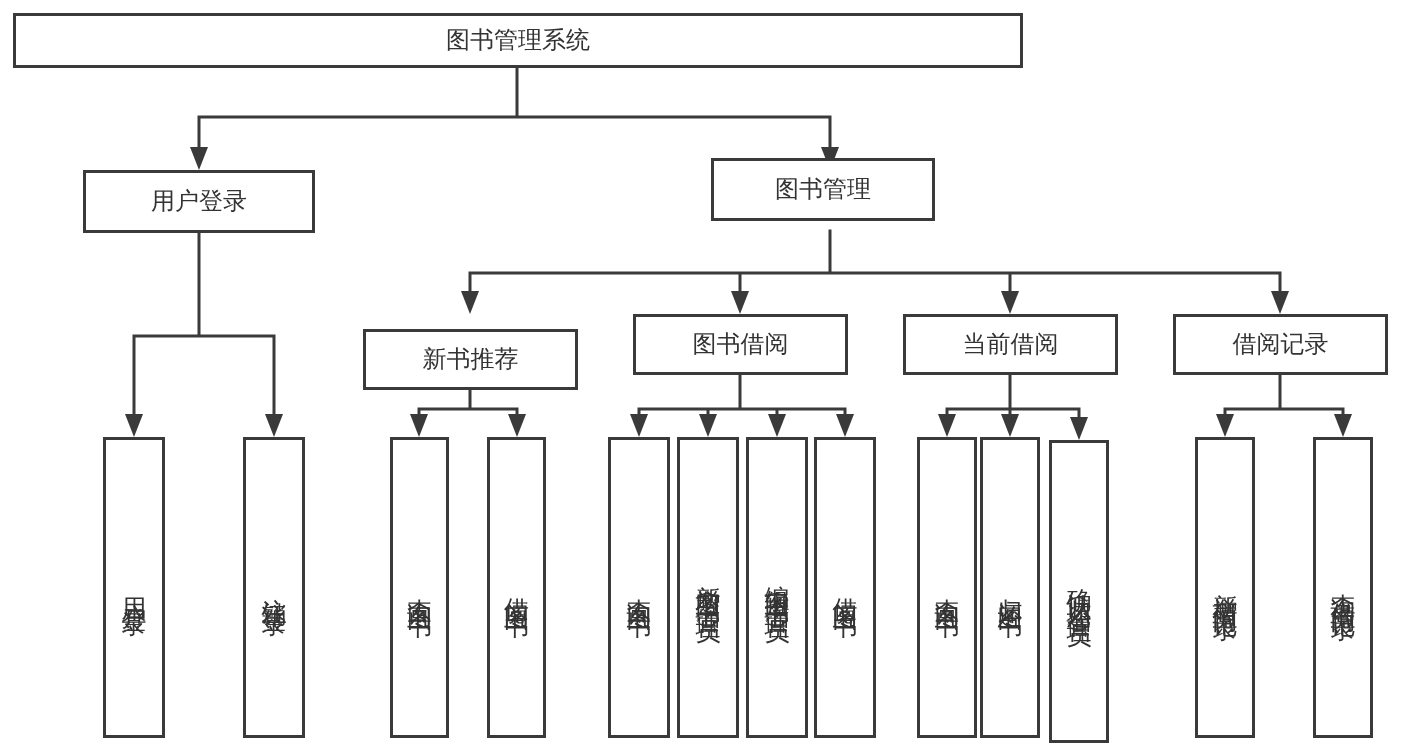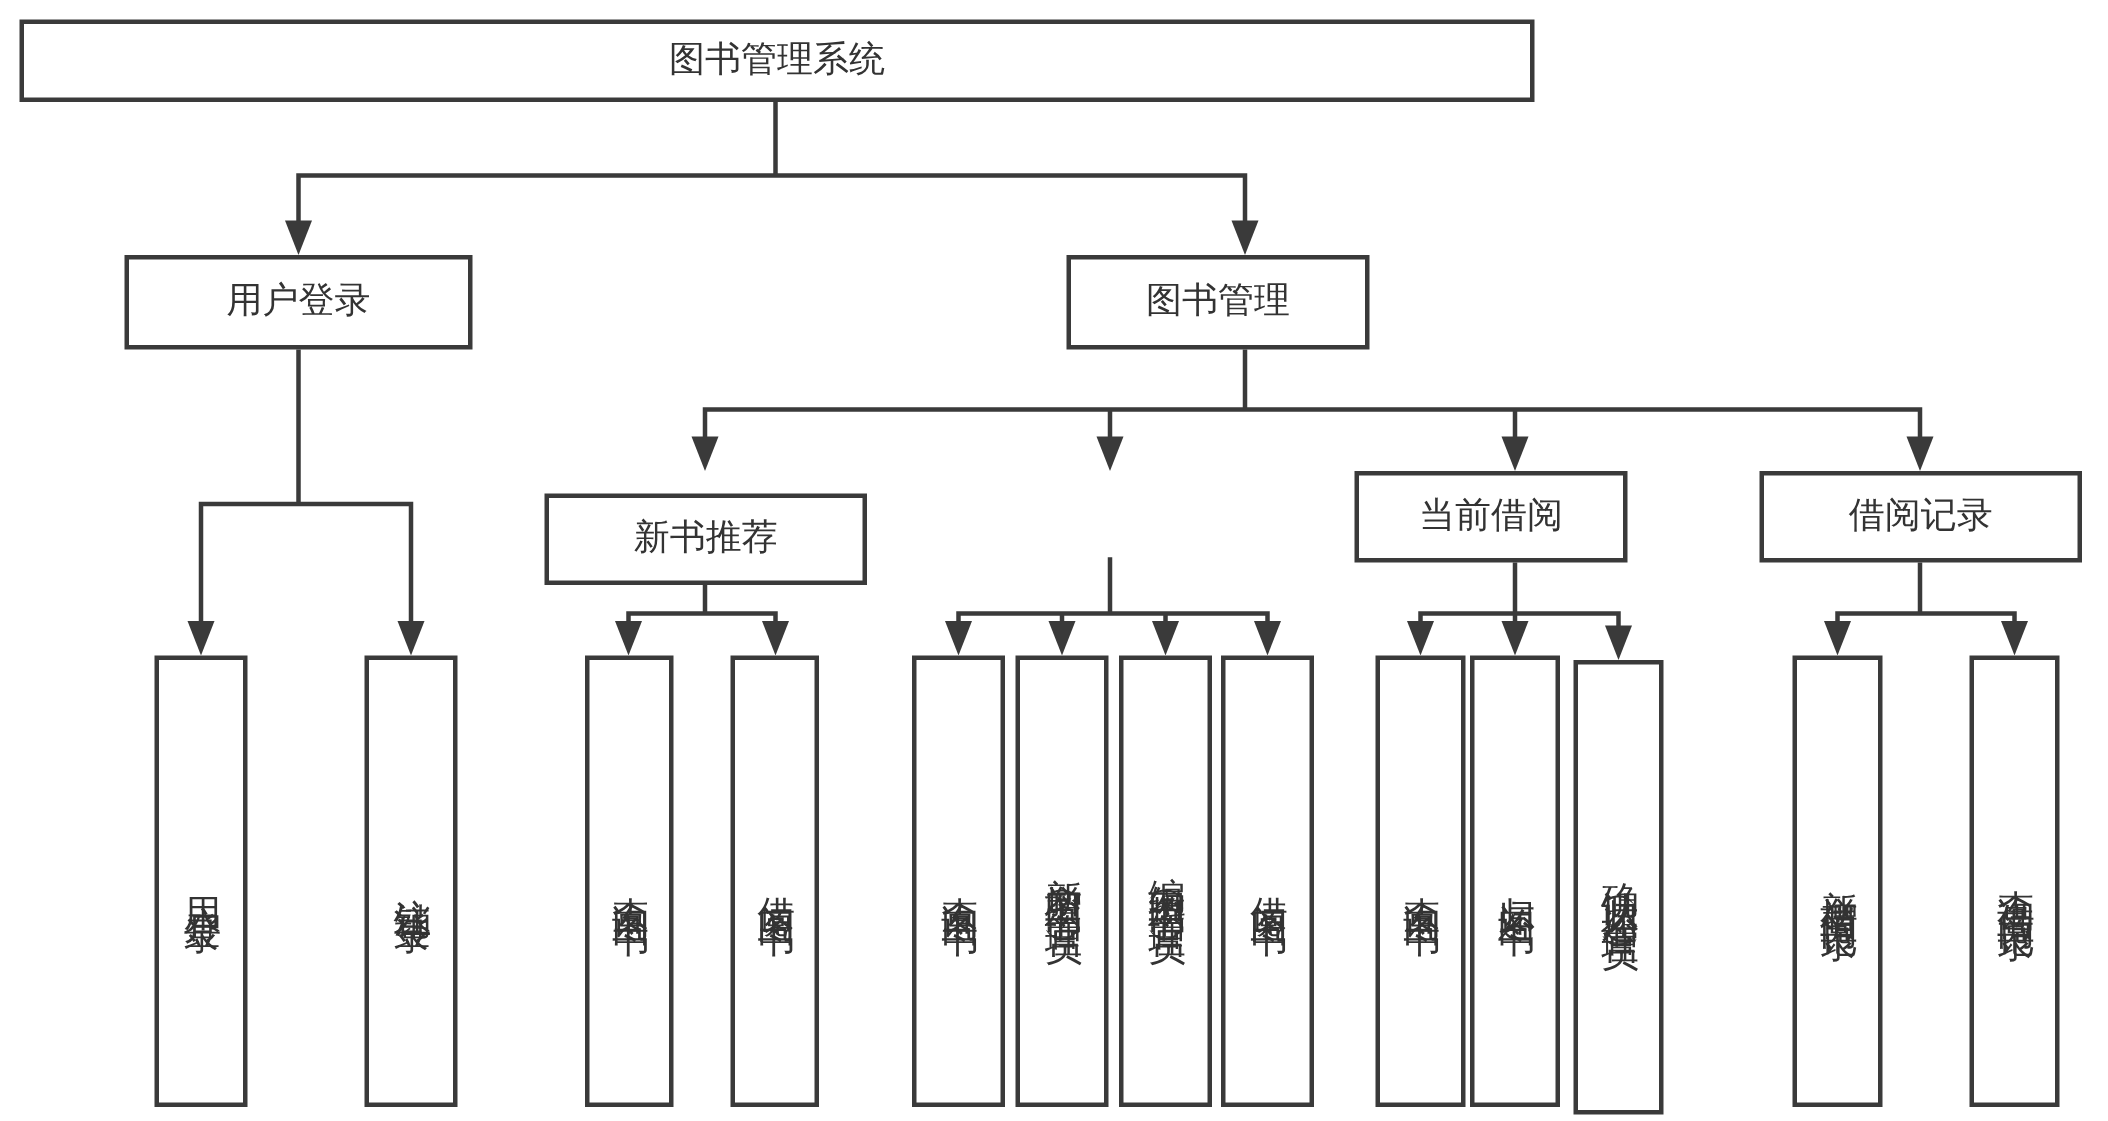--- a/index.html
+++ b/index.html
@@ -14,25 +14,25 @@
     color:#333333;font-size:24px;line-height:1.2;white-space:nowrap;
   }
   .leaf{
     writing-mode:vertical-rl;font-size:25px;letter-spacing:5px;
     white-space:normal;line-height:1.0;
   }
   
   #root{left:13px;top:13px;width:1010px;height:55px;}
   
   #n-user{left:83px;top:170px;width:232px;height:63px;}
-  #n-mgmt{left:711px;top:170px;width:202px;height:63px;}
+  #n-mgmt{left:711px;top:158px;width:224px;height:63px;}
   
   #n-l3-0{left:363px;top:314px;width:215px;height:61px;margin-top:15px;}
   #n-l3-1{left:633px;top:314px;width:215px;height:61px;}
-  #n-l3-2{left:903px;top:314px;width:182px;height:61px;}
+  #n-l3-2{left:903px;top:314px;width:215px;height:61px;}
   #n-l3-3{left:1173px;top:314px;width:215px;height:61px;}
   
   .leaf{top:437px;height:301px;}
   #lf-g1-0{left:103px;width:62px;}
   #lf-g1-1{left:243px;width:62px;}
   #lf-g2-0{left:390px;width:59px;}
   #lf-g2-1{left:487px;width:59px;}
   #lf-g3-0{left:608px;width:62px;}
   #lf-g3-1{left:677px;width:62px;}
   #lf-g3-2{left:746px;width:62px;}
@@ -108,20 +108,23 @@
   <div class="node" id="n-user">
     <span>用户登录</span>
   </div>
   <div class="node" id="n-mgmt">
     <span>图书管理</span>
   </div>
 
   <div class="node" id="n-l3-0">
     <span>新书推荐</span>
   </div>
+  <div class="node" id="n-l3-1">
+    <span>图书借阅</span>
+  </div>
   <div class="node" id="n-l3-2">
     <span>当前借阅</span>
   </div>
   <div class="node" id="n-l3-3">
     <span>借阅记录</span>
   </div>
 
   <div class="node leaf" id="lf-g1-0">
     <span>用户登录</span>
   </div>

